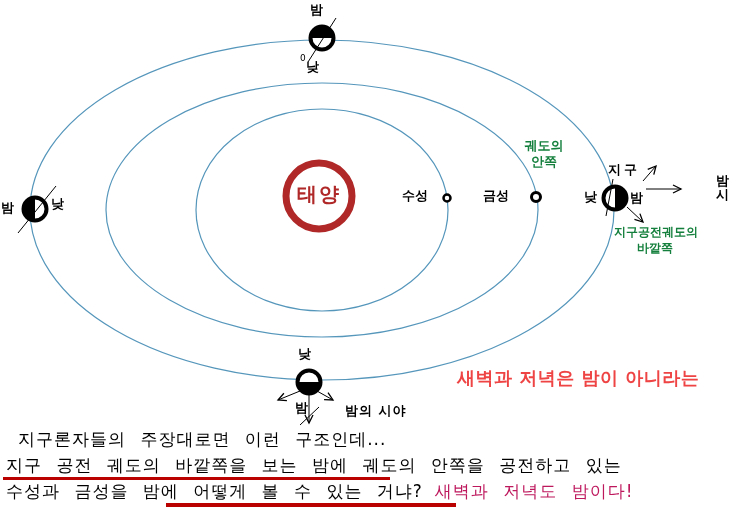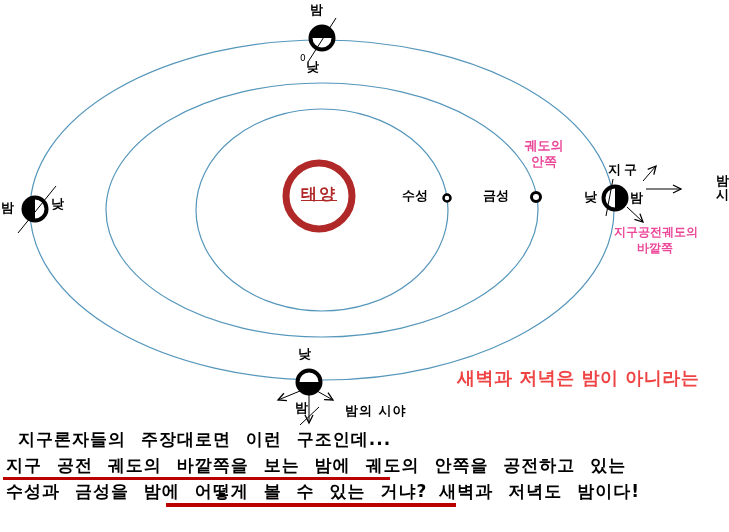--- a/index.html
+++ b/index.html
@@ -6,33 +6,33 @@
   .stage {
     position:relative; width:729px; height:532px; background:#ffffff;
     font-family:"DejaVu Sans","Liberation Sans",sans-serif; overflow:hidden;
   }
   .stage svg { position:absolute; left:0; top:0; }
   .lbl {
     position:absolute; color:#000; font-weight:bold; font-size:13px;
     line-height:14px; white-space:nowrap;
   }
   .lbl.small { font-size:9px; font-weight:normal; }
-  .lbl.sun { color:#B02828; font-size:16px; letter-spacing:2px;text-decoration:underline; }
-  .lbl.note-red { color:#ec4899; font-size:13px; line-height:16px; }
+  .lbl.sun { color:#B02828; font-size:20px; letter-spacing:2px; }
+  .lbl.note-red { color:#15803d; font-size:13px; line-height:16px; }
   .lbl.note-red.center { text-align:center; }
   .side-note {
     position:absolute; left:457px; top:366px; color:#ef4444;
     font-weight:bold; font-size:18px; line-height:24px; white-space:nowrap;
     letter-spacing:0.5px;
   }
   .caption-line {
-    position:absolute; color:#000; font-weight:bold; font-size:17px;
+    position:absolute; color:#000; font-weight:normal; font-size:17px;
     white-space:nowrap; letter-spacing:1px; word-spacing:8px; line-height:20px;
   }
-  .caption-line .red-part { color:#000000; margin-left:12px; }
+  .caption-line .red-part { color:#be185d; margin-left:12px; }
   .underline-bar { position:absolute; background:#BB0000; }
   .stacked span { display:block; }
 </style>
 </head>
 <body>
 
 <div class="stage">
 
   <svg width="729" height="532" viewBox="0 0 729 532">
     <defs>

